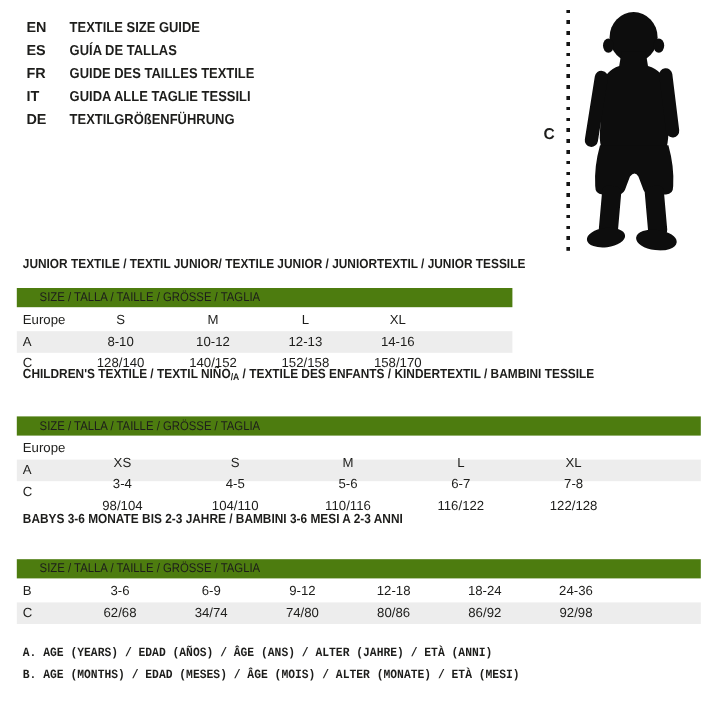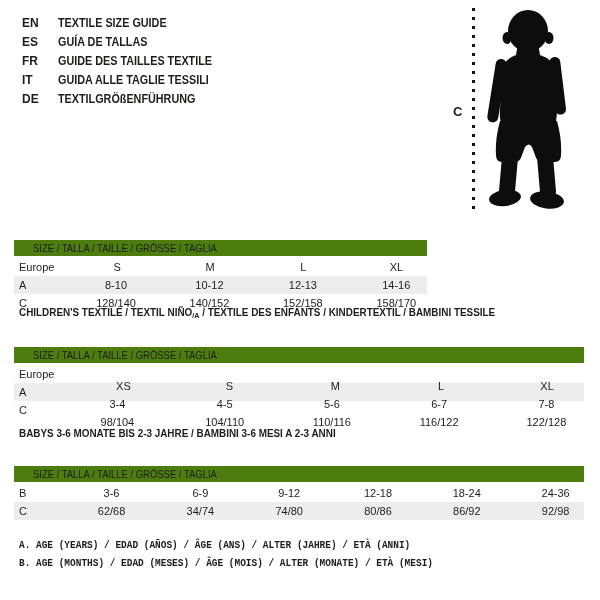--- a/index.html
+++ b/index.html
@@ -24,21 +24,21 @@
 
   
   .sec-title{position:absolute;left:19px;font-size:11px;font-weight:700;line-height:16px;}
   .title-sub{font-size:8px;vertical-align:-2px;}
   .s1{top:212px;} .s2{top:304px;} .s3{top:425px;}
 
   .table{position:absolute;left:14px;}
   .t1{top:240px;width:413px;} .t2{top:347px;width:570px;} .t3{top:466px;width:570px;}
   .thead{height:16px;background:#4d7c0f;display:flex;align-items:center;
          padding-left:19px;margin-bottom:2px;font-size:10.5px;}
-  .trow{height:18px;display:flex;align-items:center;font-size:11px;gap:32px;}
+  .trow{height:18px;display:flex;align-items:center;font-size:11px;}
   .trow.shaded{background:#ededed;}
   .rlabel{width:48px;padding-left:5px;box-sizing:border-box;}
   .t2 .rlabel{width:41px;}
   .cell{text-align:center;}
   .t1 .cell{width:77px;} .t2 .cell{width:94px;margin-top:24px;} .t3 .cell{width:76px;}
 
   
   .legend{position:absolute;left:19px;top:536px;font-size:10.5px;font-weight:700;}
   .legend-line{height:18px;line-height:18px;font-family:Liberation Mono, monospace;}
 </style>
@@ -79,20 +79,23 @@
     <path d="M33,34 L53,34 L55,46 Q68,50 70,62 L72,100 Q72,112 69,118 L18,118 Q14,112 15,100 L17,62 Q19,50 31,46 Z"></path>
     <rect x="11" y="50" width="11" height="64" rx="5.5" transform="rotate(9 16 53)"></rect>
     <rect x="64" y="48" width="11" height="58" rx="5.5" transform="rotate(-7 69 51)"></rect>
     <path d="M15,112 L72,112 Q77,130 76,146 Q76,153 70,153 L56,153 Q52,153 50,146 L47,138 Q44,133 40,138 L37,146 Q35,153 31,153 L17,153 Q11,153 11,146 Q10,130 15,112 Z"></path>
     <rect x="17" y="146" width="16" height="42" rx="5" transform="rotate(5 25 148)"></rect>
     <rect x="52" y="146" width="16" height="42" rx="5" transform="rotate(-5 60 148)"></rect>
     <ellipse cx="20" cy="189" rx="16" ry="8" transform="rotate(-7 20 189)"></ellipse>
     <ellipse cx="62" cy="191" rx="17" ry="8.5" transform="rotate(7 62 191)"></ellipse>
   </svg>
 
+  <div class="sec-title s1">
+    <span class="cond">JUNIOR TEXTILE / TEXTIL JUNIOR/ TEXTILE JUNIOR / JUNIORTEXTIL / JUNIOR TESSILE</span>
+  </div>
   <div class="table t1">
     <div class="thead">
       <span class="cond">SIZE / TALLA / TAILLE / GRÖSSE / TAGLIA</span>
     </div>
     <div class="trow">
       <span class="rlabel">Europe</span>
       <span class="cell">S</span>
       <span class="cell">M</span>
       <span class="cell">L</span>
       <span class="cell">XL</span>

